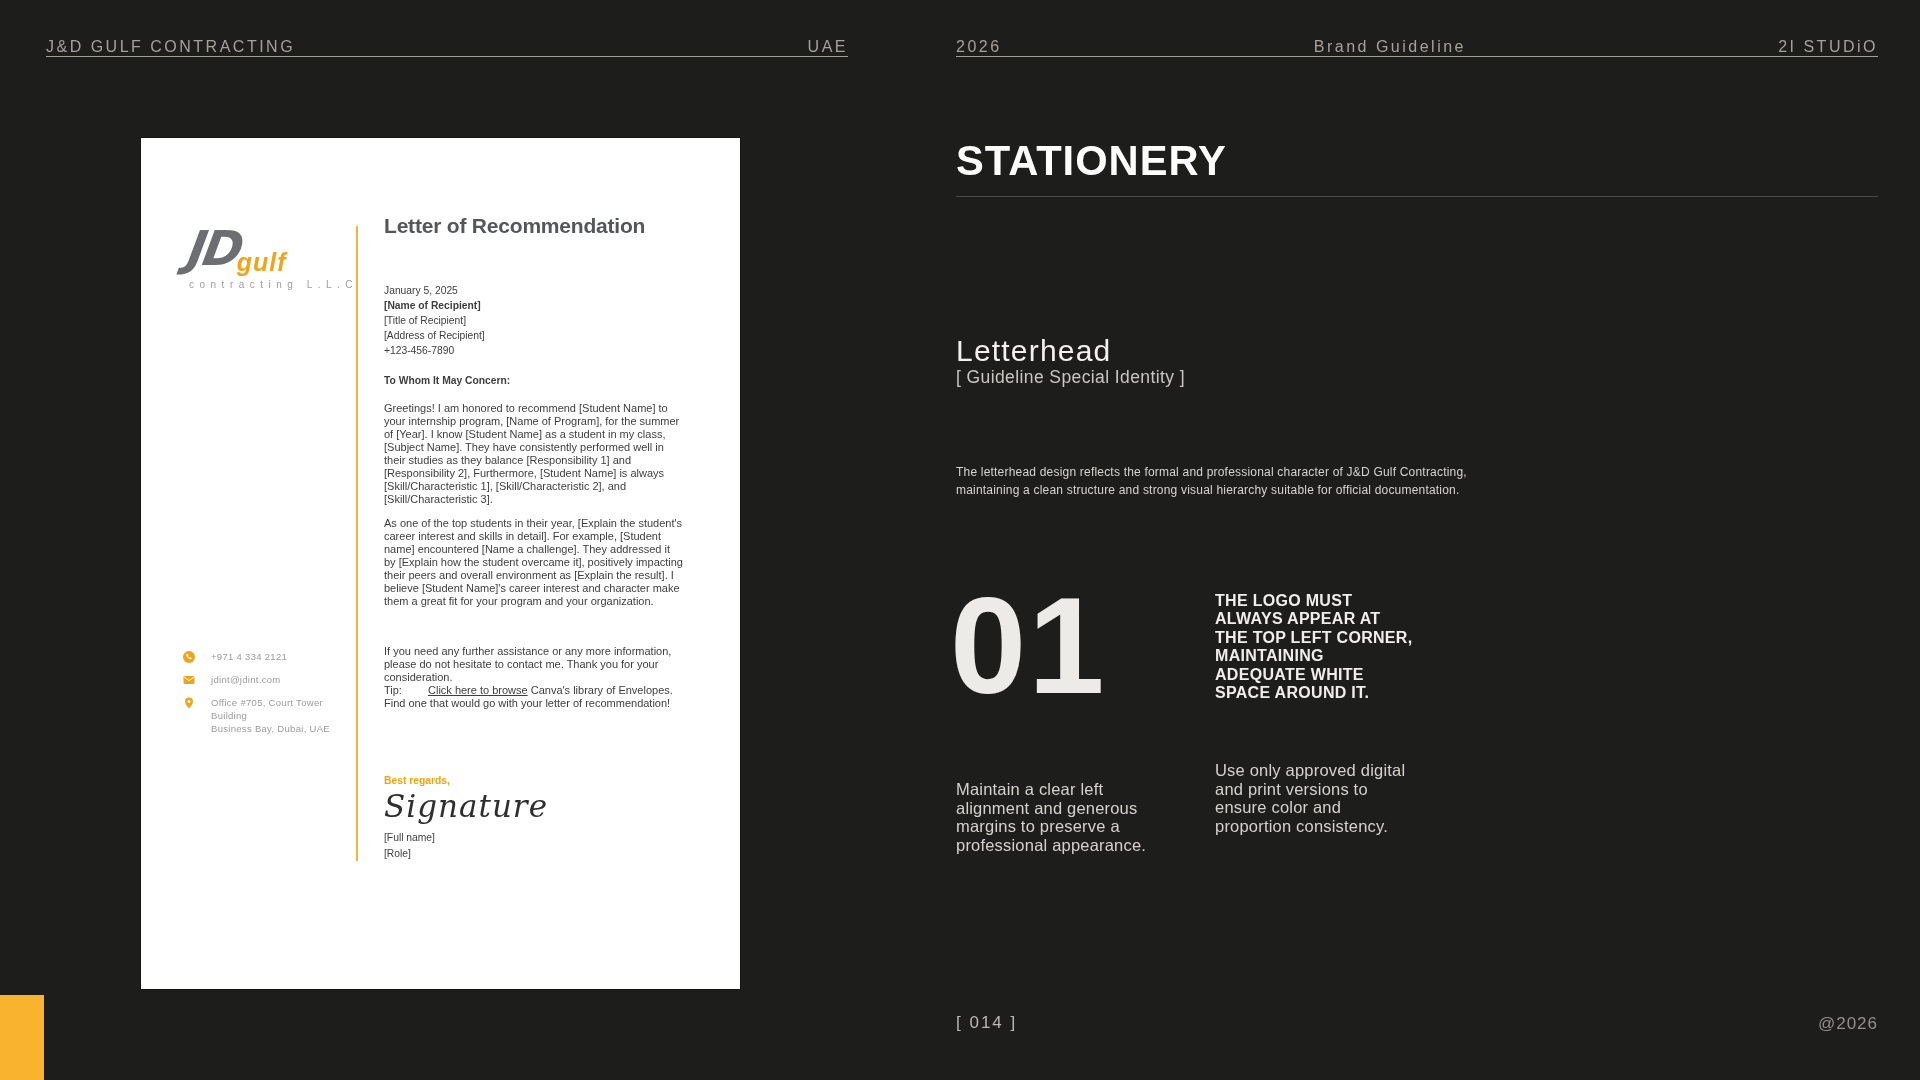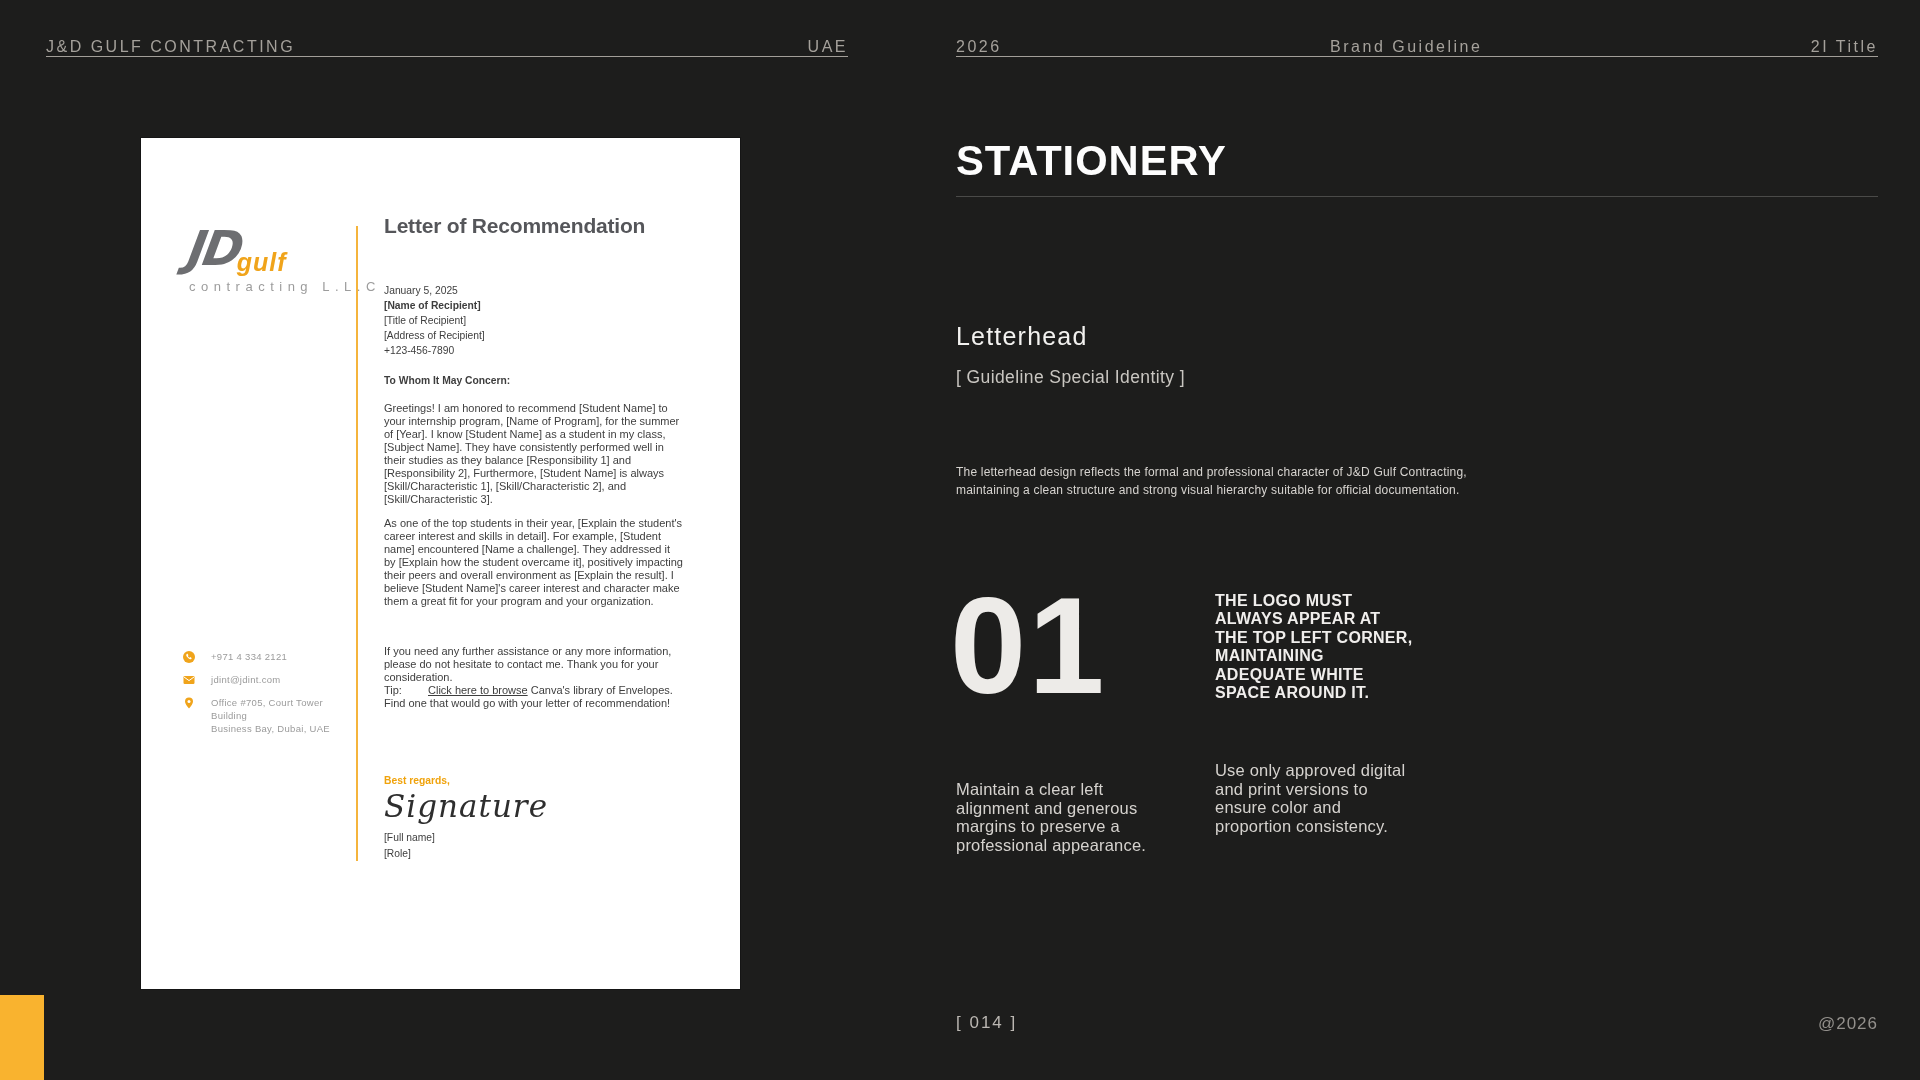--- a/index.html
+++ b/index.html
@@ -35,21 +35,21 @@
     font-family:"DejaVu Sans", sans-serif;
     font-style:italic; font-weight:bold; font-size:48px; letter-spacing:-3px;
     color:#6d6e71; transform:skewX(-10deg);
   }
   .logo-gulf {
     display:inline-block; position:relative; top:6px; left:-4px;
     font-family:Liberation Sans, sans-serif; font-style:italic; font-weight:bold;
     font-size:25px; color:#f0a41b; letter-spacing:1px;
   }
   .logo-sub {
-    margin-top:3px; font-size:13px; letter-spacing:5.5px; color:#9c9c9c;
+    margin-top:3px; font-size:10px; letter-spacing:5.5px; color:#9c9c9c;
     white-space:nowrap;
   }
 
   .vline {
     position:absolute; left:215px; top:88px; width:2px; height:635px;
     background:#f5b43c;
   }
 
   .contact { position:absolute; left:42px; top:512px; width:170px; }
   .c-row { display:flex; gap:16px; margin-bottom:10px; align-items:flex-start; }
@@ -71,22 +71,22 @@
   .lt-role  { top:710px; font-size:10.3px; }
 
   
   .sec-title {
     position:absolute; left:956px; top:136px;
     font-size:43px; font-weight:bold; color:#fdfdfd; letter-spacing:1px;
     transform:scaleX(.97); transform-origin:left;
   }
   .sec-rule { position:absolute; left:956px; top:196px; width:922px;
               border-top:1px solid #4a4a48; }
-  .sub-title { position:absolute; left:956px; top:322px;
-               font-size:25px; color:#f2f1ef; letter-spacing:1.2px; }
+  .sub-title { position:absolute; left:956px; top:334px;
+               font-size:30px; color:#f2f1ef; letter-spacing:1.2px; }
   .sub-tag   { position:absolute; left:956px; top:367px;
                font-size:17.5px; color:#c9c6c1; letter-spacing:.4px; }
   .intro { position:absolute; left:956px; top:463px; width:548px;
            font-size:12px; line-height:18.3px; color:#d7d4d0; letter-spacing:.2px; }
   .big-num { position:absolute; left:950px; top:577px;
              font-size:137px; font-weight:bold; line-height:1; color:#edebe8;
              letter-spacing:2px; }
   .rule-hi { position:absolute; left:1215px; top:592px; width:230px;
              font-size:16px; font-weight:bold; line-height:18.4px;
              letter-spacing:.3px; color:#f0eeec; }
@@ -105,21 +105,21 @@
 </head>
 <body>
 
 <div class="hdr hdr-left">
   <span>J&amp;D GULF CONTRACTING</span>
   <span>UAE</span>
 </div>
 <div class="hdr hdr-right">
   <span>2026</span>
   <span>Brand Guideline</span>
-  <span>2I Title</span>
+  <span>2I STUDiO</span>
 </div>
 
 <div class="page">
 
   <div class="logo">
     <div class="logo-mark">
       <span class="logo-jd">JD</span><span class="logo-gulf">gulf</span>
     </div>
     <div class="logo-sub">contracting L.L.C</div>
   </div>

